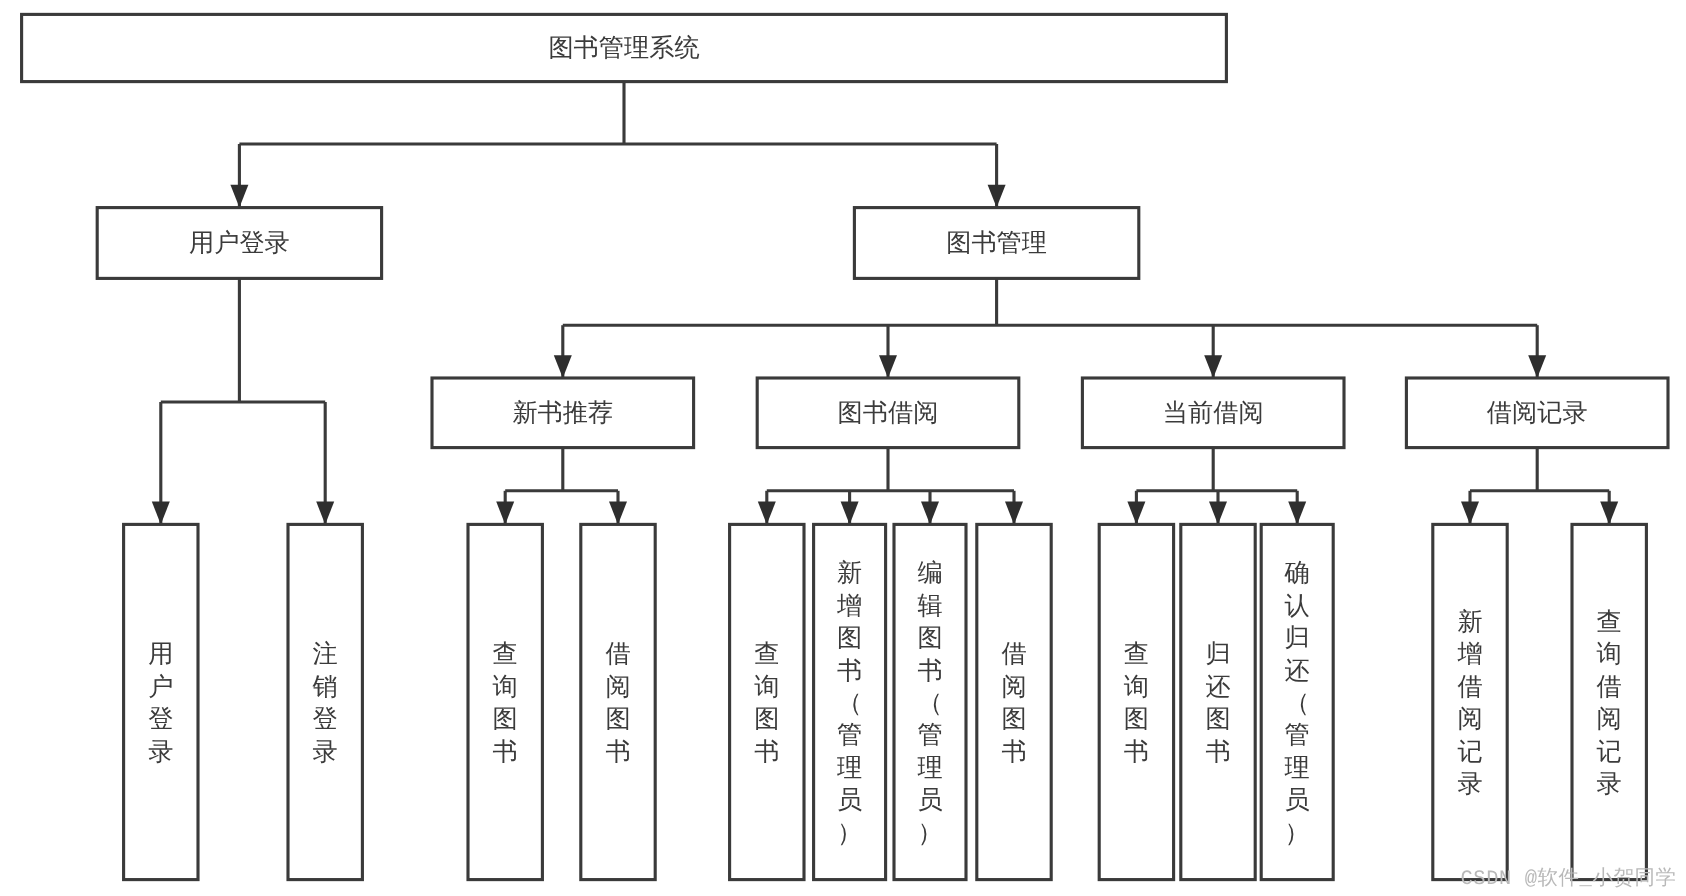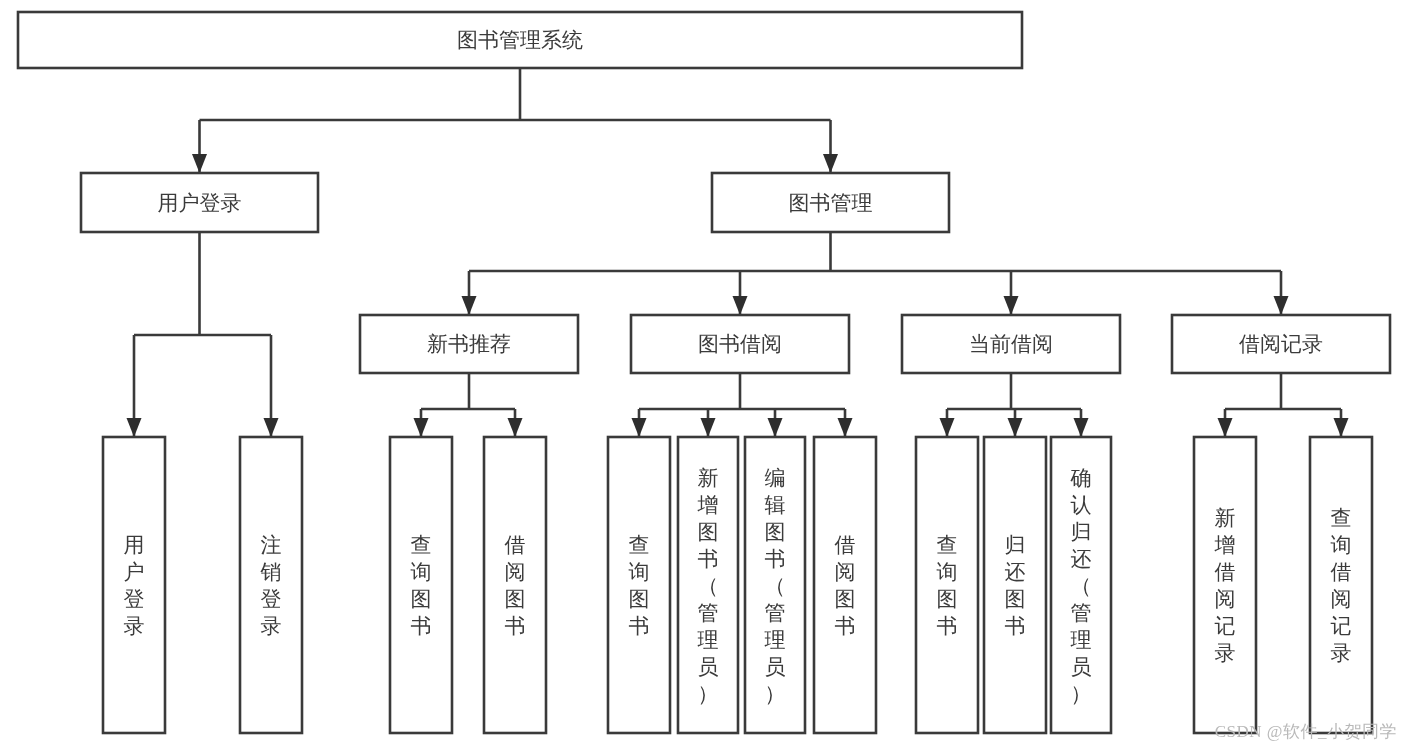--- a/index.html
+++ b/index.html
@@ -50,21 +50,21 @@
     font-family: "DejaVu Sans", "Liberation Sans", sans-serif;
     font-size: 21px;
     text-anchor: middle;
   }
   .watermark {
     position: absolute;
     right: 8px;
     bottom: 4px;
     color: #b9b9b9;
     font-size: 17px;
-    font-family: Liberation Serif, serif;
+    font-family: Liberation Mono, monospace;
     letter-spacing: 0.5px;
     white-space: nowrap;
     pointer-events: none;
   }
 </style>
 </head>
 <body>
 
 <svg id="diagram" viewBox="0 0 1405 747" xmlns="http://www.w3.org/2000/svg">
   <g id="edges">

